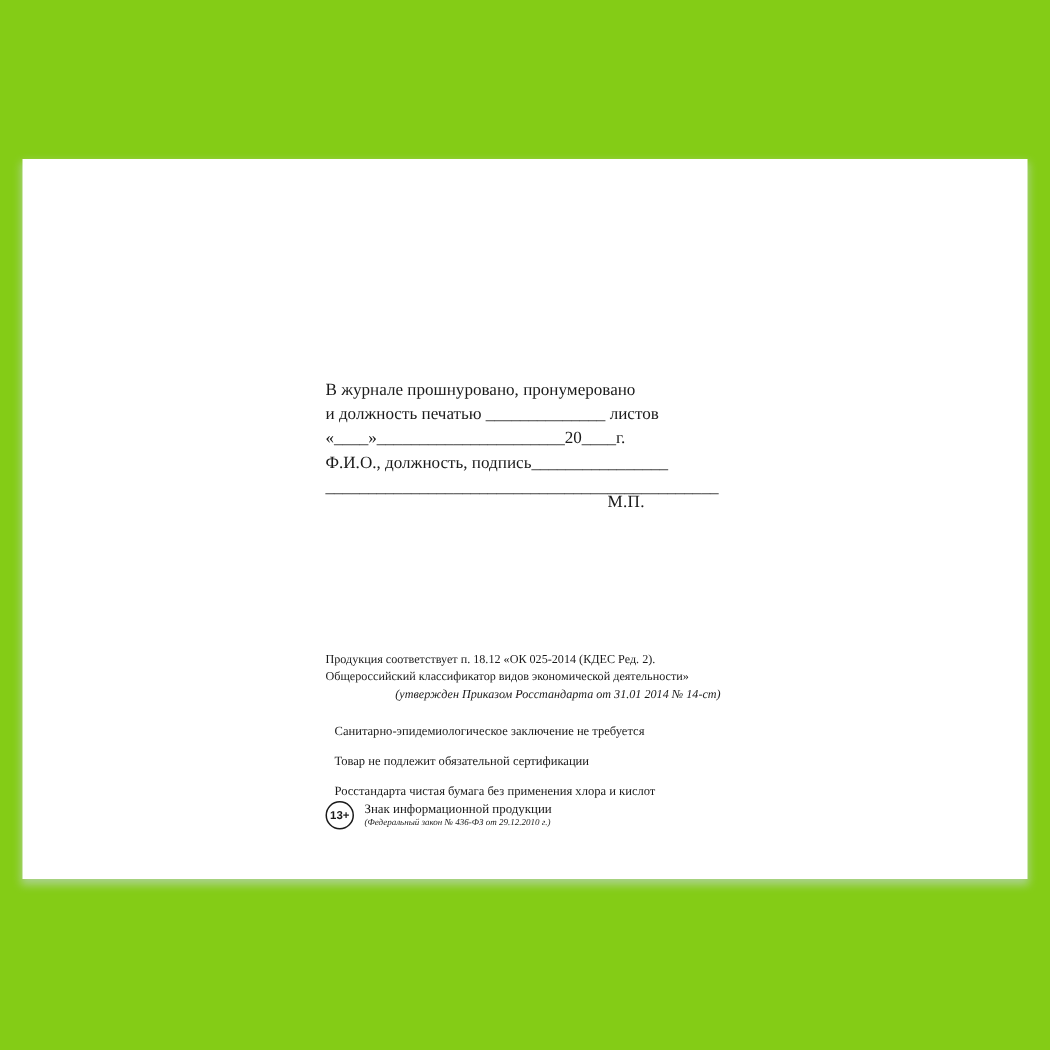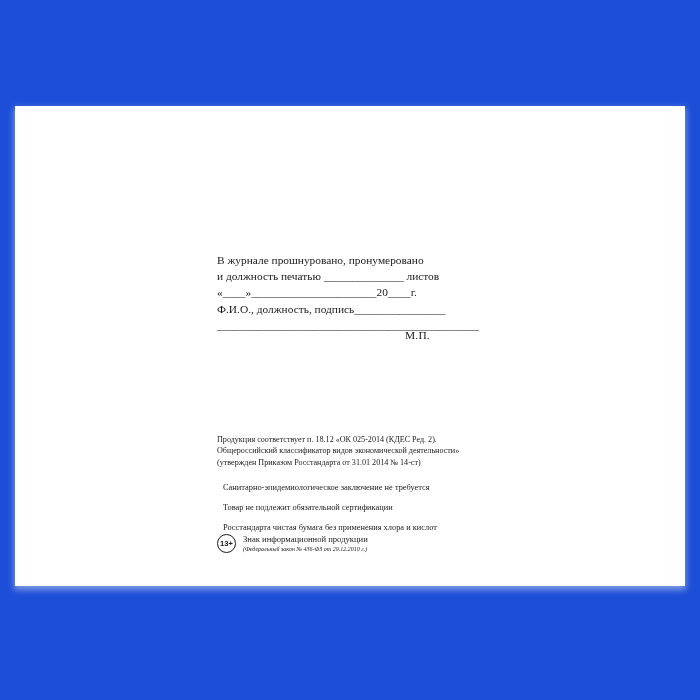--- a/index.html
+++ b/index.html
@@ -10,21 +10,21 @@
     width: 700px;
     height: 700px;
     background: #e8f0fa;
     font-family: "Liberation Serif", serif;
     overflow: hidden;
   }
   .canvas {
     position: relative;
     width: 700px;
     height: 700px;
-    background: #1d4ed8;
+    background: #84cc16;
   }
   .page-shadow {
     position: absolute;
     left: 14px;
     top: 108px;
     width: 672px;
     height: 482px;
     background: #c9d8ea;
     filter: blur(3px);
     opacity: 0.55;
@@ -75,20 +75,22 @@
     top: 328px;
     width: 310px;
     color: #1a1a1a;
   }
   .lb-line {
     font-size: 8.1px;
     line-height: 11.4px;
     white-space: pre;
   }
   .lb-line.italic {
+    font-style: italic;
+    text-align: center;
   }
   .lb-para {
     font-size: 8.4px;
     line-height: 12px;
     margin-top: 8px;
     padding-left: 6px;
     white-space: pre;
   }
   .lb-para.first {
     margin-top: 14px;

